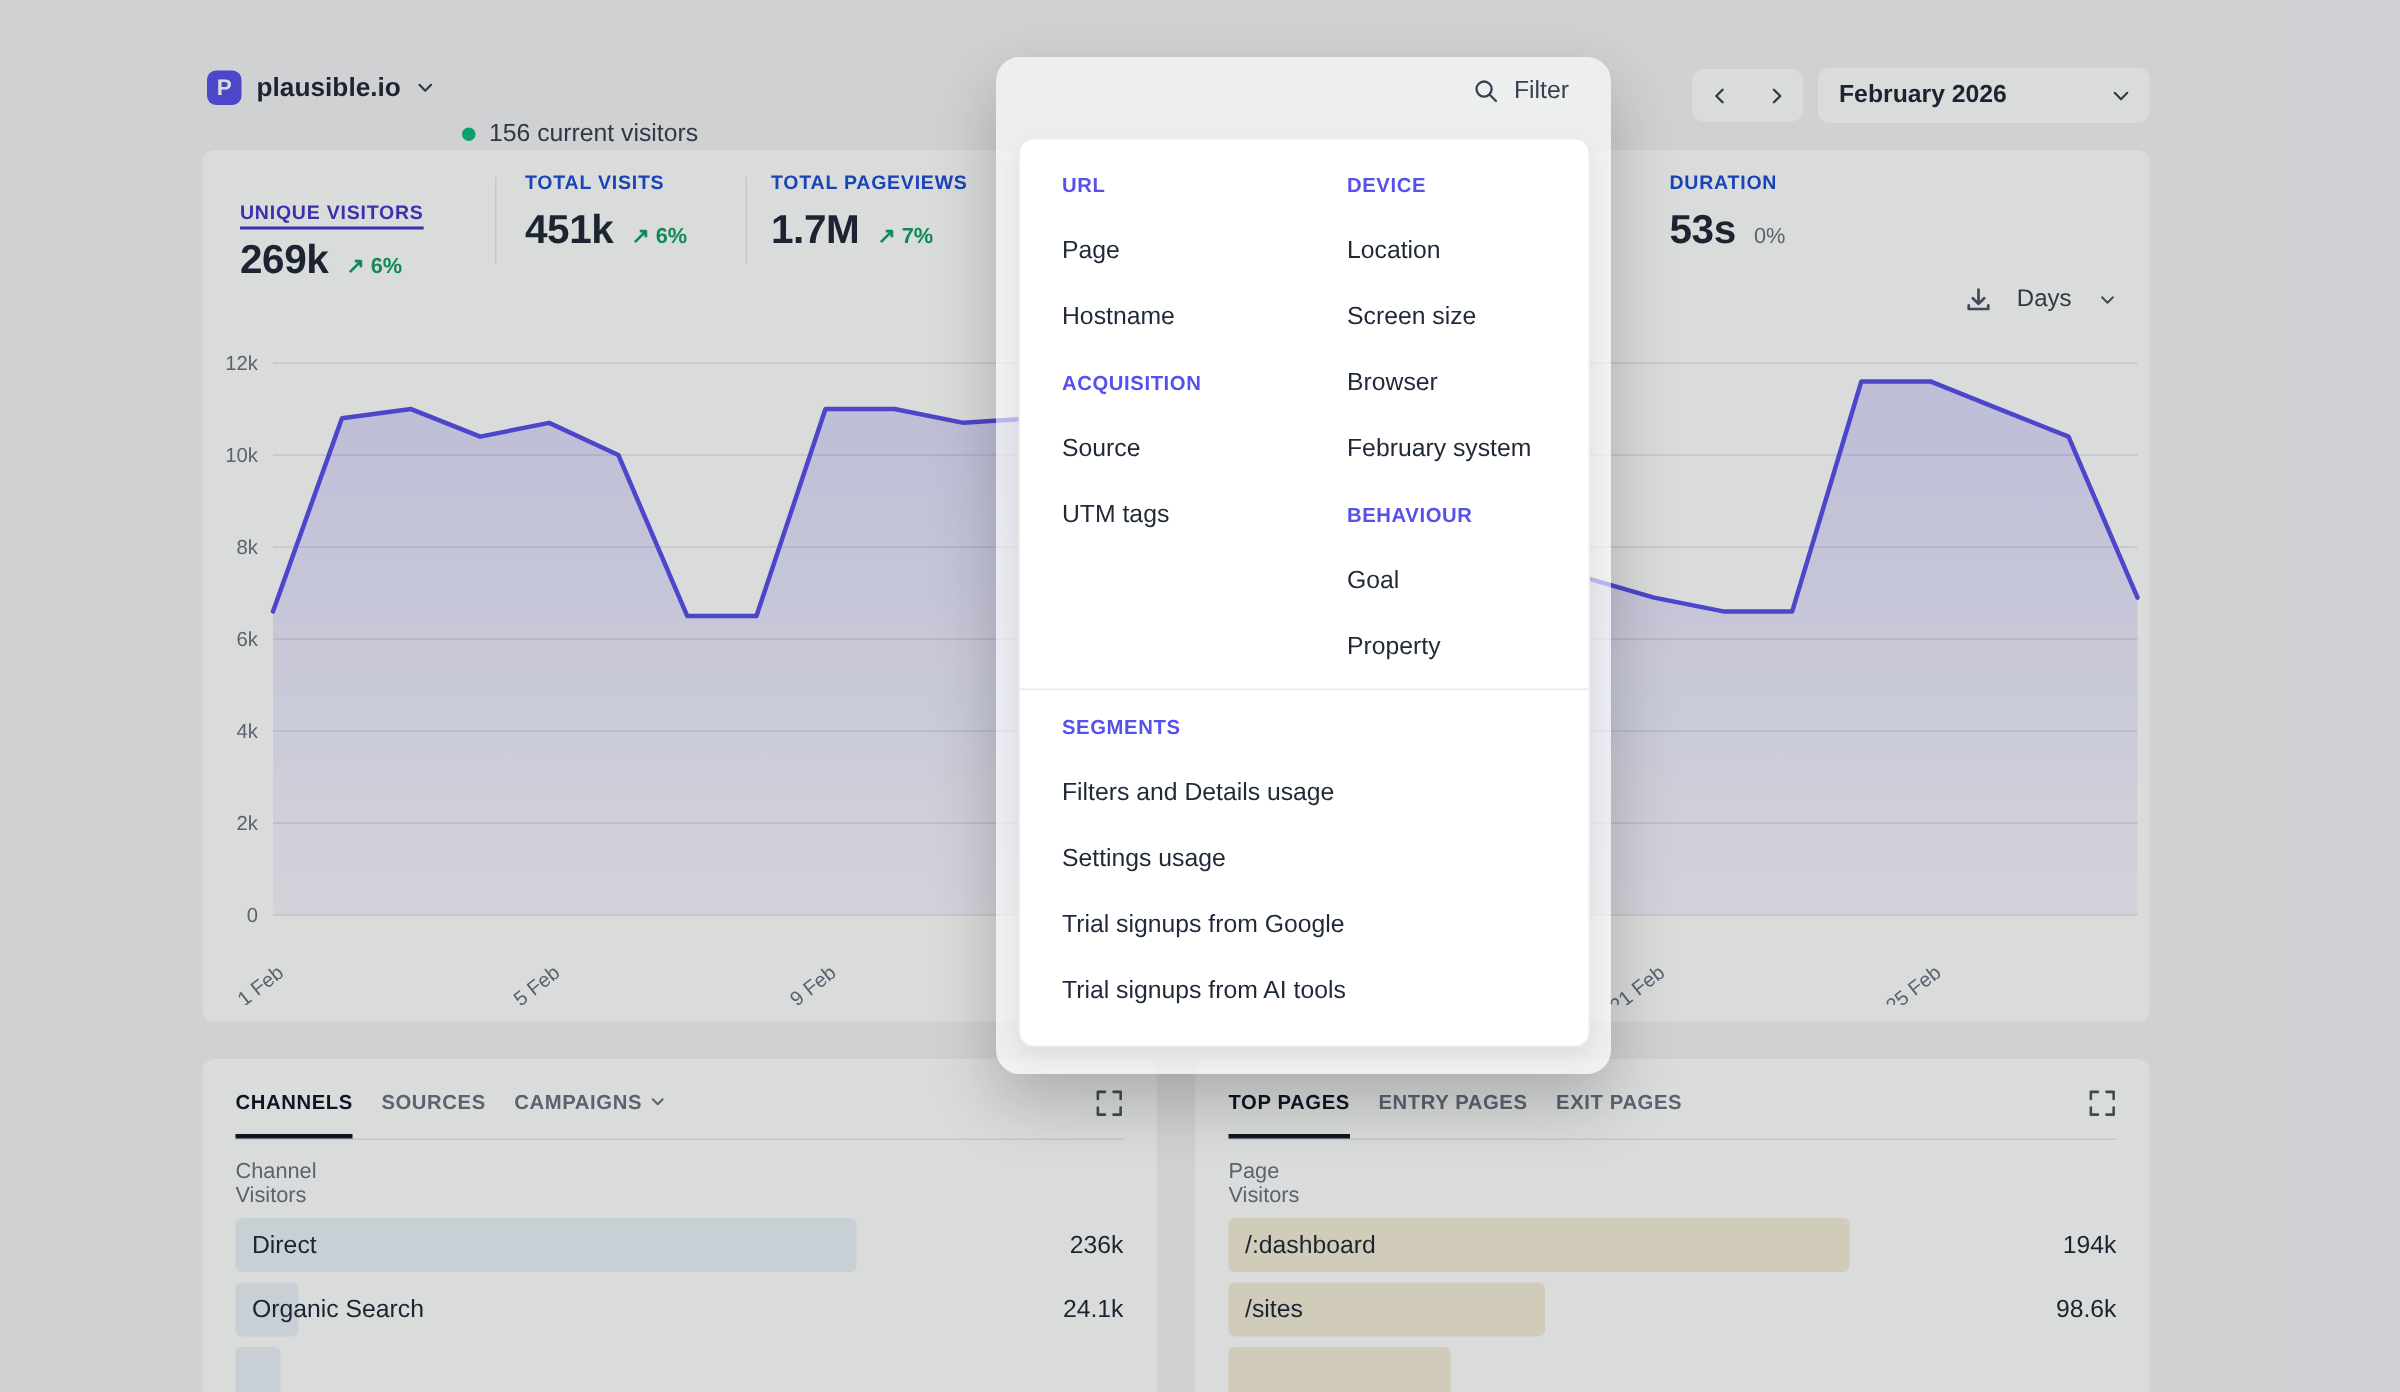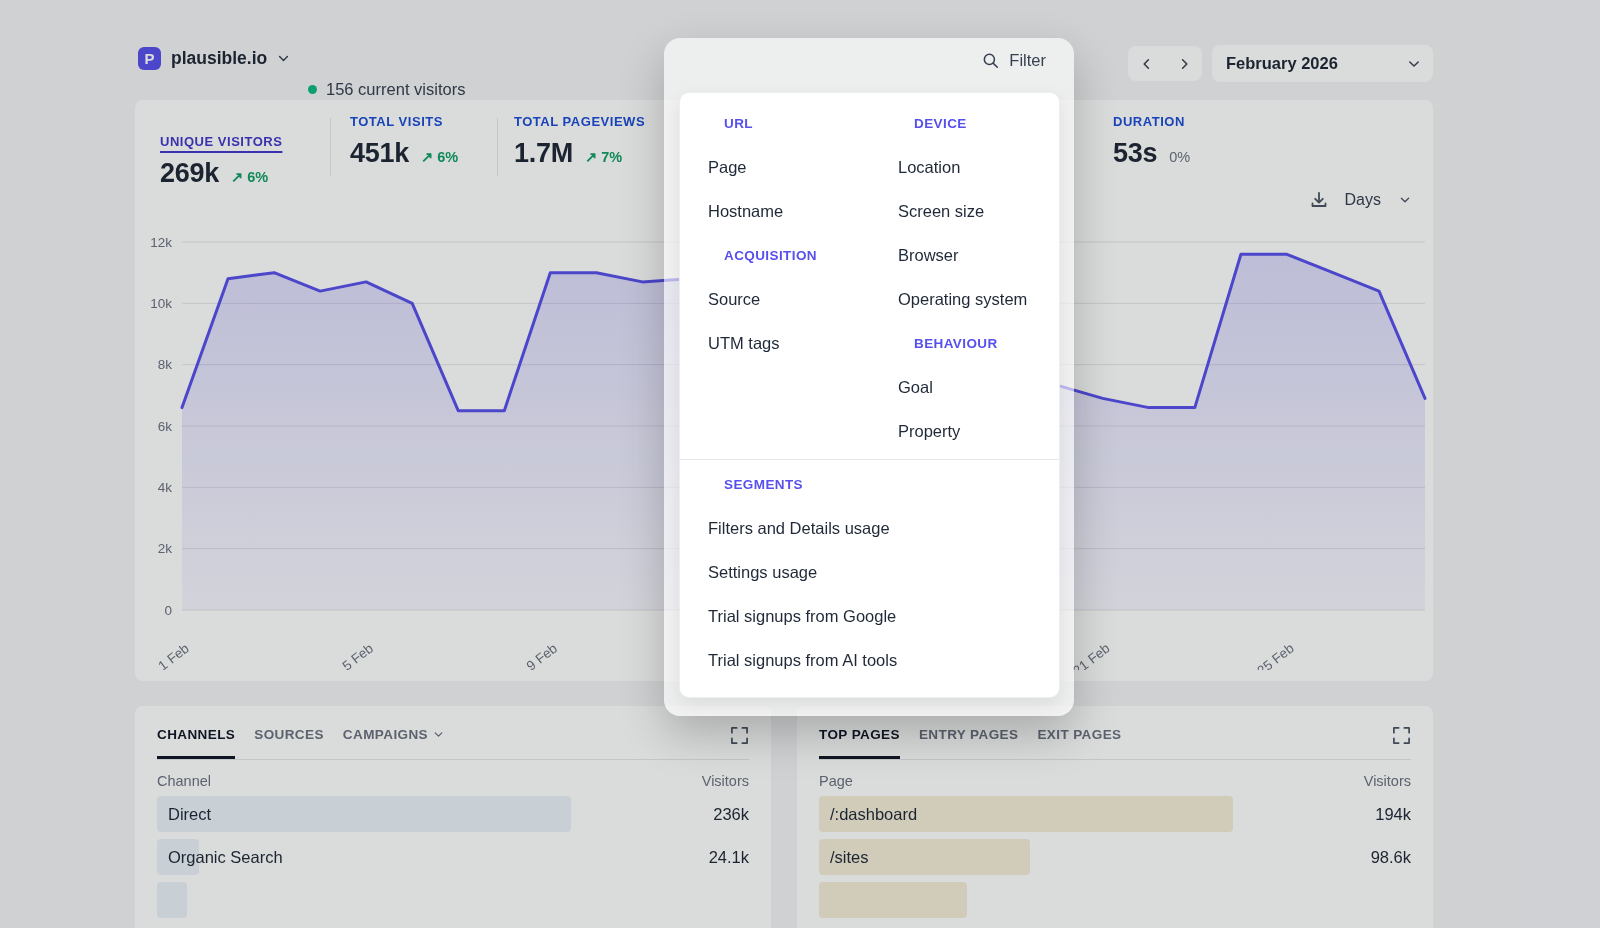--- a/index.html
+++ b/index.html
@@ -45,41 +45,41 @@
   .bl { left:135px; top:706px; width:636px; height:400px; padding:20px 22px; }
   .br { left:797px; top:706px; width:636px; height:400px; padding:20px 22px; }
   .tabs { display:flex; align-items:center; gap:19px; border-bottom:1px solid #e5e7eb; padding-bottom:14px;
           position:relative; }
   .tab { font-size:13.5px; font-weight:700; letter-spacing:.03em; color:#6b7280; cursor:pointer;
          display:flex; align-items:center; gap:5px; position:relative; padding-bottom:2px; }
   .tab.active { color:#111827; }
   .tab.active::after { content:""; position:absolute; left:0; right:0; bottom:-15px; height:3px; background:#111827; }
   .tabs .spacer { flex:1; }
   .expand-btn { color:#4b5563; cursor:pointer; display:flex; }
-  .thead { display:flex; justify-content:space-between; margin-top:13px; font-size:14.5px; color:#6b7280; }
+  .thead { display:flex; justify-content:space-between; margin-top:13px; font-size:14.5px; color:#6b7280;flex-direction:column; }
   .trow { position:relative; height:36px; margin-top:7px; display:flex; align-items:center;
           justify-content:space-between; }
   .trow .bar { position:absolute; left:0; top:0; bottom:0; border-radius:4px; }
   .trow .rlabel { position:relative; font-size:16.5px; color:#1f2937; padding-left:11px; }
   .trow .rval { position:relative; font-size:16.5px; color:#1f2937; }
 
   
   .overlay { position:absolute; inset:0; background:rgba(10,12,16,0.15); z-index:50; }
   .popover { position:absolute; left:664px; top:38px; width:410px; height:678px; z-index:100;
              background:rgba(255,255,255,0.62); border-radius:16px;
              box-shadow:0 18px 45px rgba(0,0,0,0.22); }
   .filter-btn { position:absolute; top:13px; right:28px; display:flex; align-items:center; gap:9px;
                 color:#374151; cursor:pointer; }
   .filter-btn span { font-size:16.5px; }
   .popover-panel { position:absolute; left:15px; right:14px; top:54px; bottom:18px; background:#fff;
                    border-radius:10px; border:1px solid #ededf2; box-shadow:0 6px 18px rgba(0,0,0,0.08);
                    overflow:hidden; }
   .menu-grid { display:grid; grid-template-columns:190px 1fr; padding:8px 28px 0 28px; }
   .menu-cell { height:44px; display:flex; align-items:center; }
-  .menu-header { font-size:13.5px; font-weight:700; letter-spacing:.03em; color:#5850ec;margin-left:16px; }
+  .menu-header { font-size:13.5px; font-weight:700; letter-spacing:.03em; color:#5850ec; }
   .menu-item { font-size:16.5px; color:#1f2937; cursor:pointer; }
   .menu-divider { height:1px; background:#e5e7eb; margin-top:6px; }
   #segments { padding:0 28px; margin-top:2px; }
 
   svg.icon { display:block; }
 </style>
 </head>
 <body>
 
 <div class="page">
@@ -326,21 +326,21 @@
             <div class="menu-cell">
               <span class="menu-item">Location</span>
             </div>
             <div class="menu-cell">
               <span class="menu-item">Screen size</span>
             </div>
             <div class="menu-cell">
               <span class="menu-item">Browser</span>
             </div>
             <div class="menu-cell">
-              <span class="menu-item">Operating system</span>
+              <span class="menu-item">February system</span>
             </div>
             <div class="menu-cell">
               <span class="menu-header">BEHAVIOUR</span>
             </div>
             <div class="menu-cell">
               <span class="menu-item">Goal</span>
             </div>
             <div class="menu-cell">
               <span class="menu-item">Property</span>
             </div>

